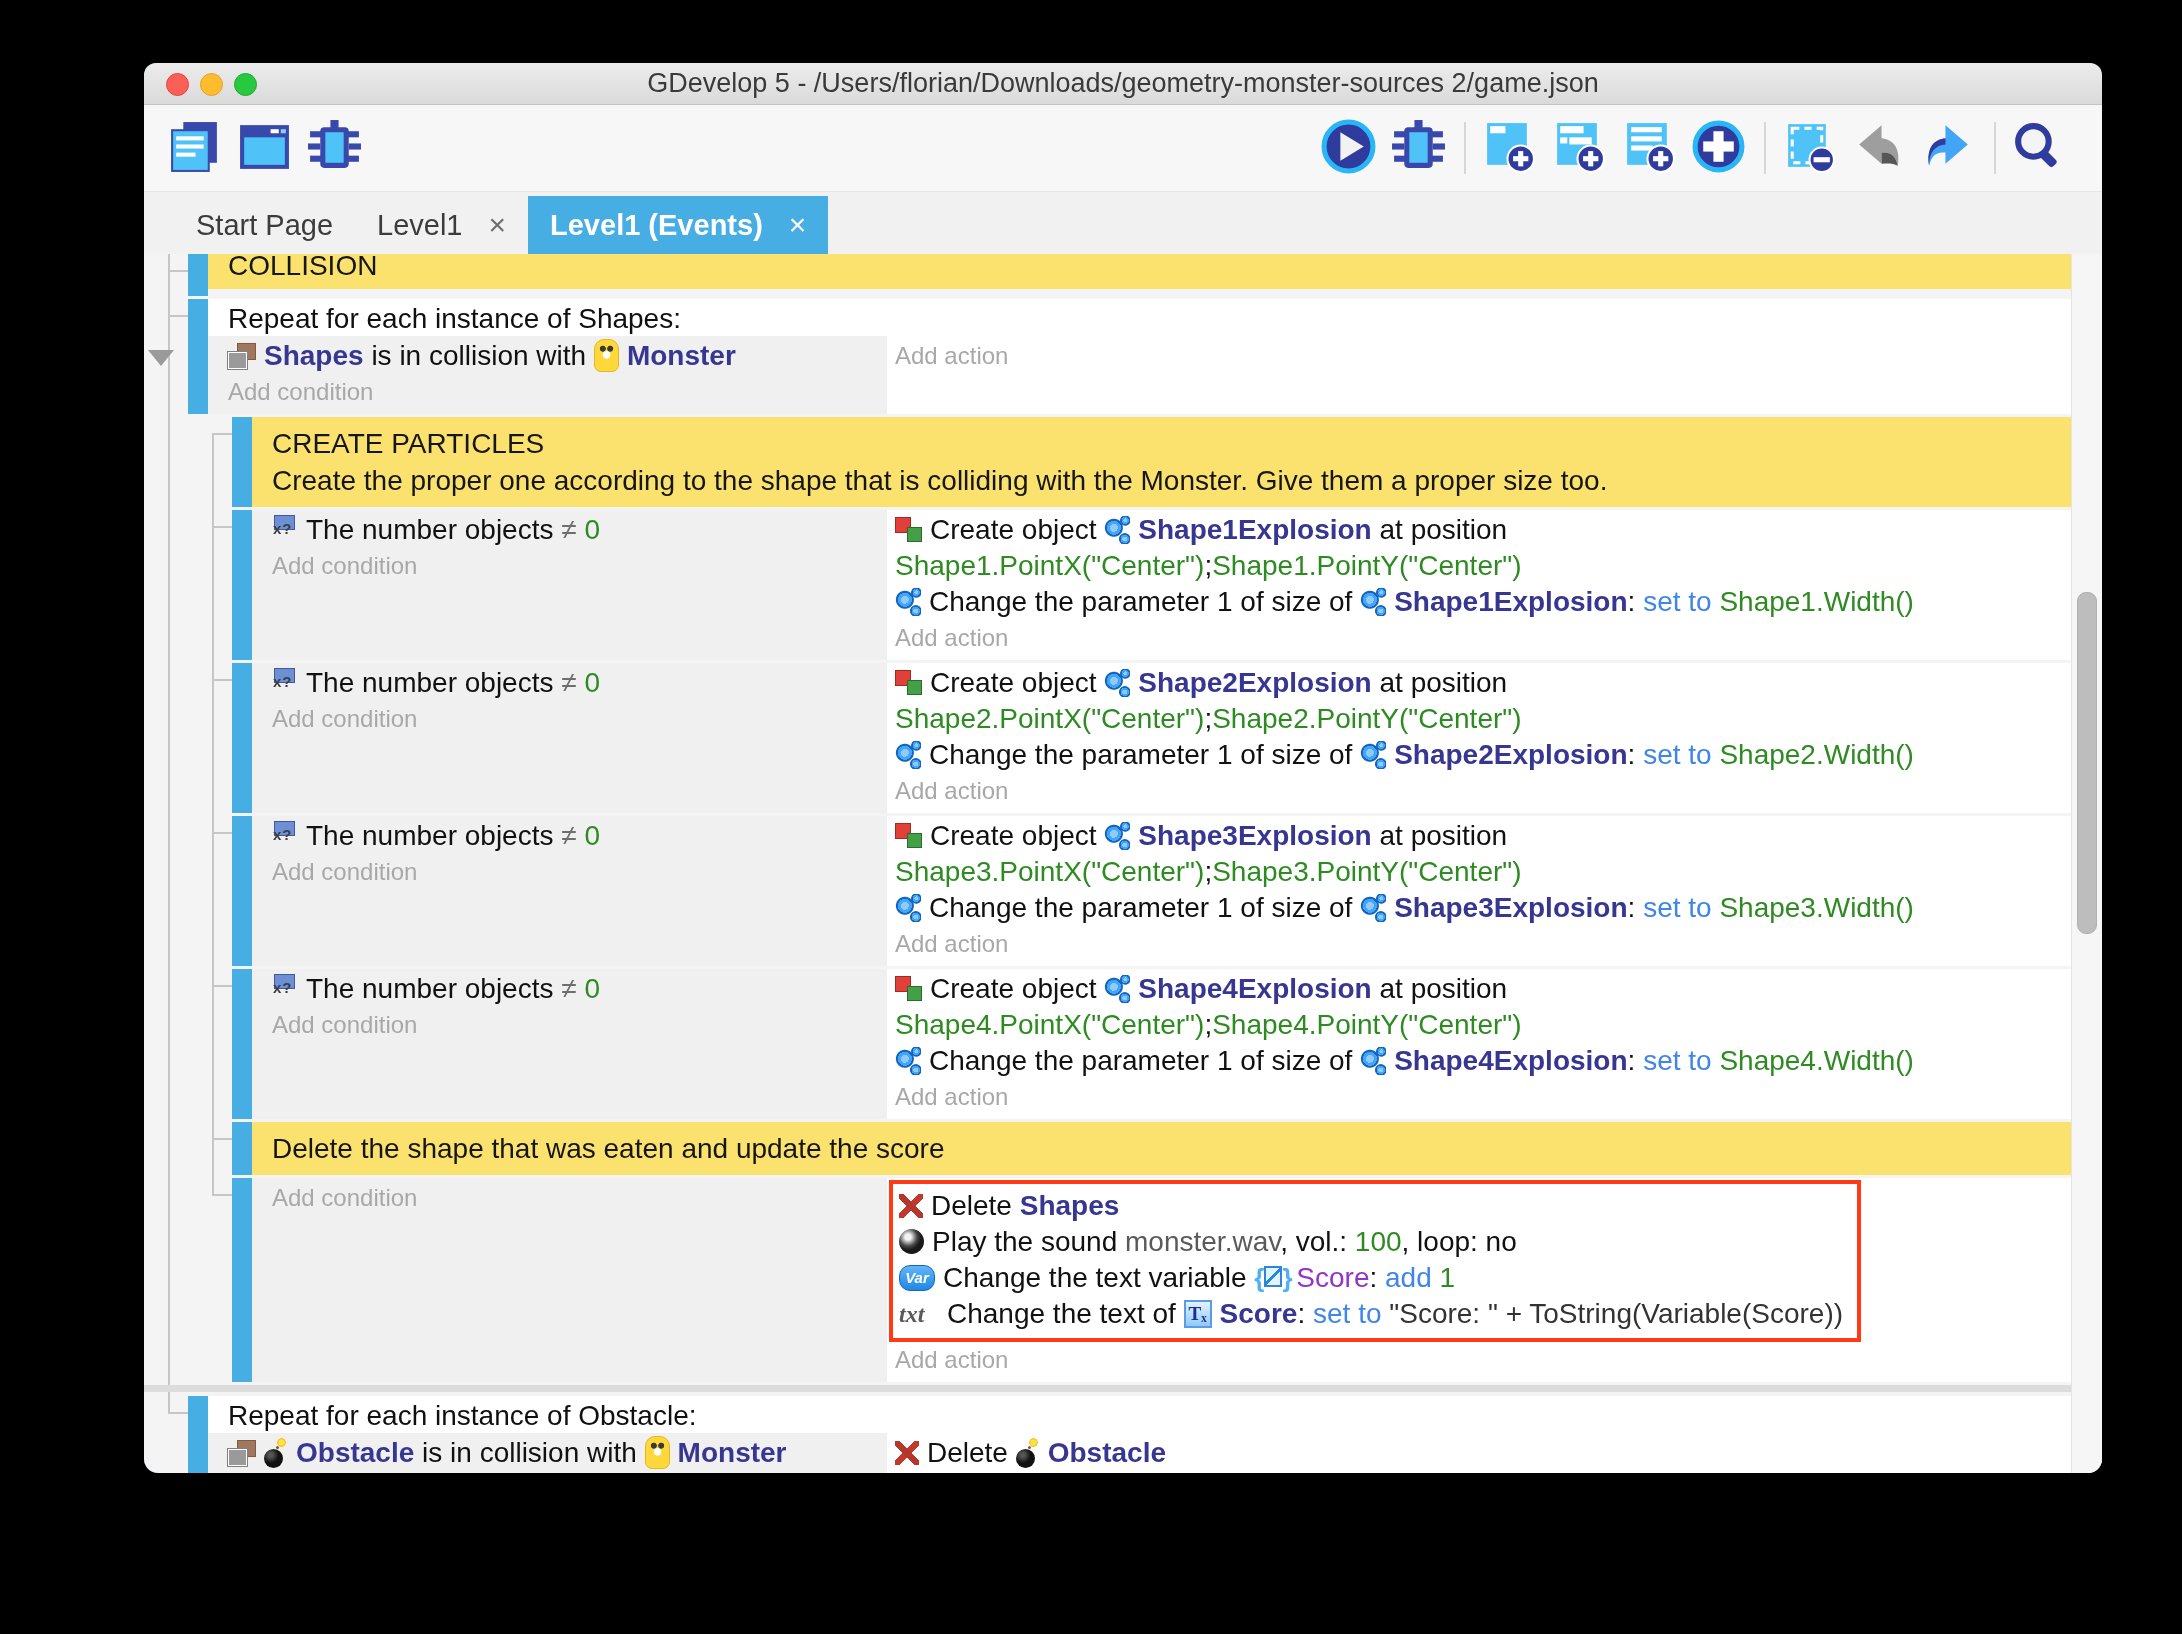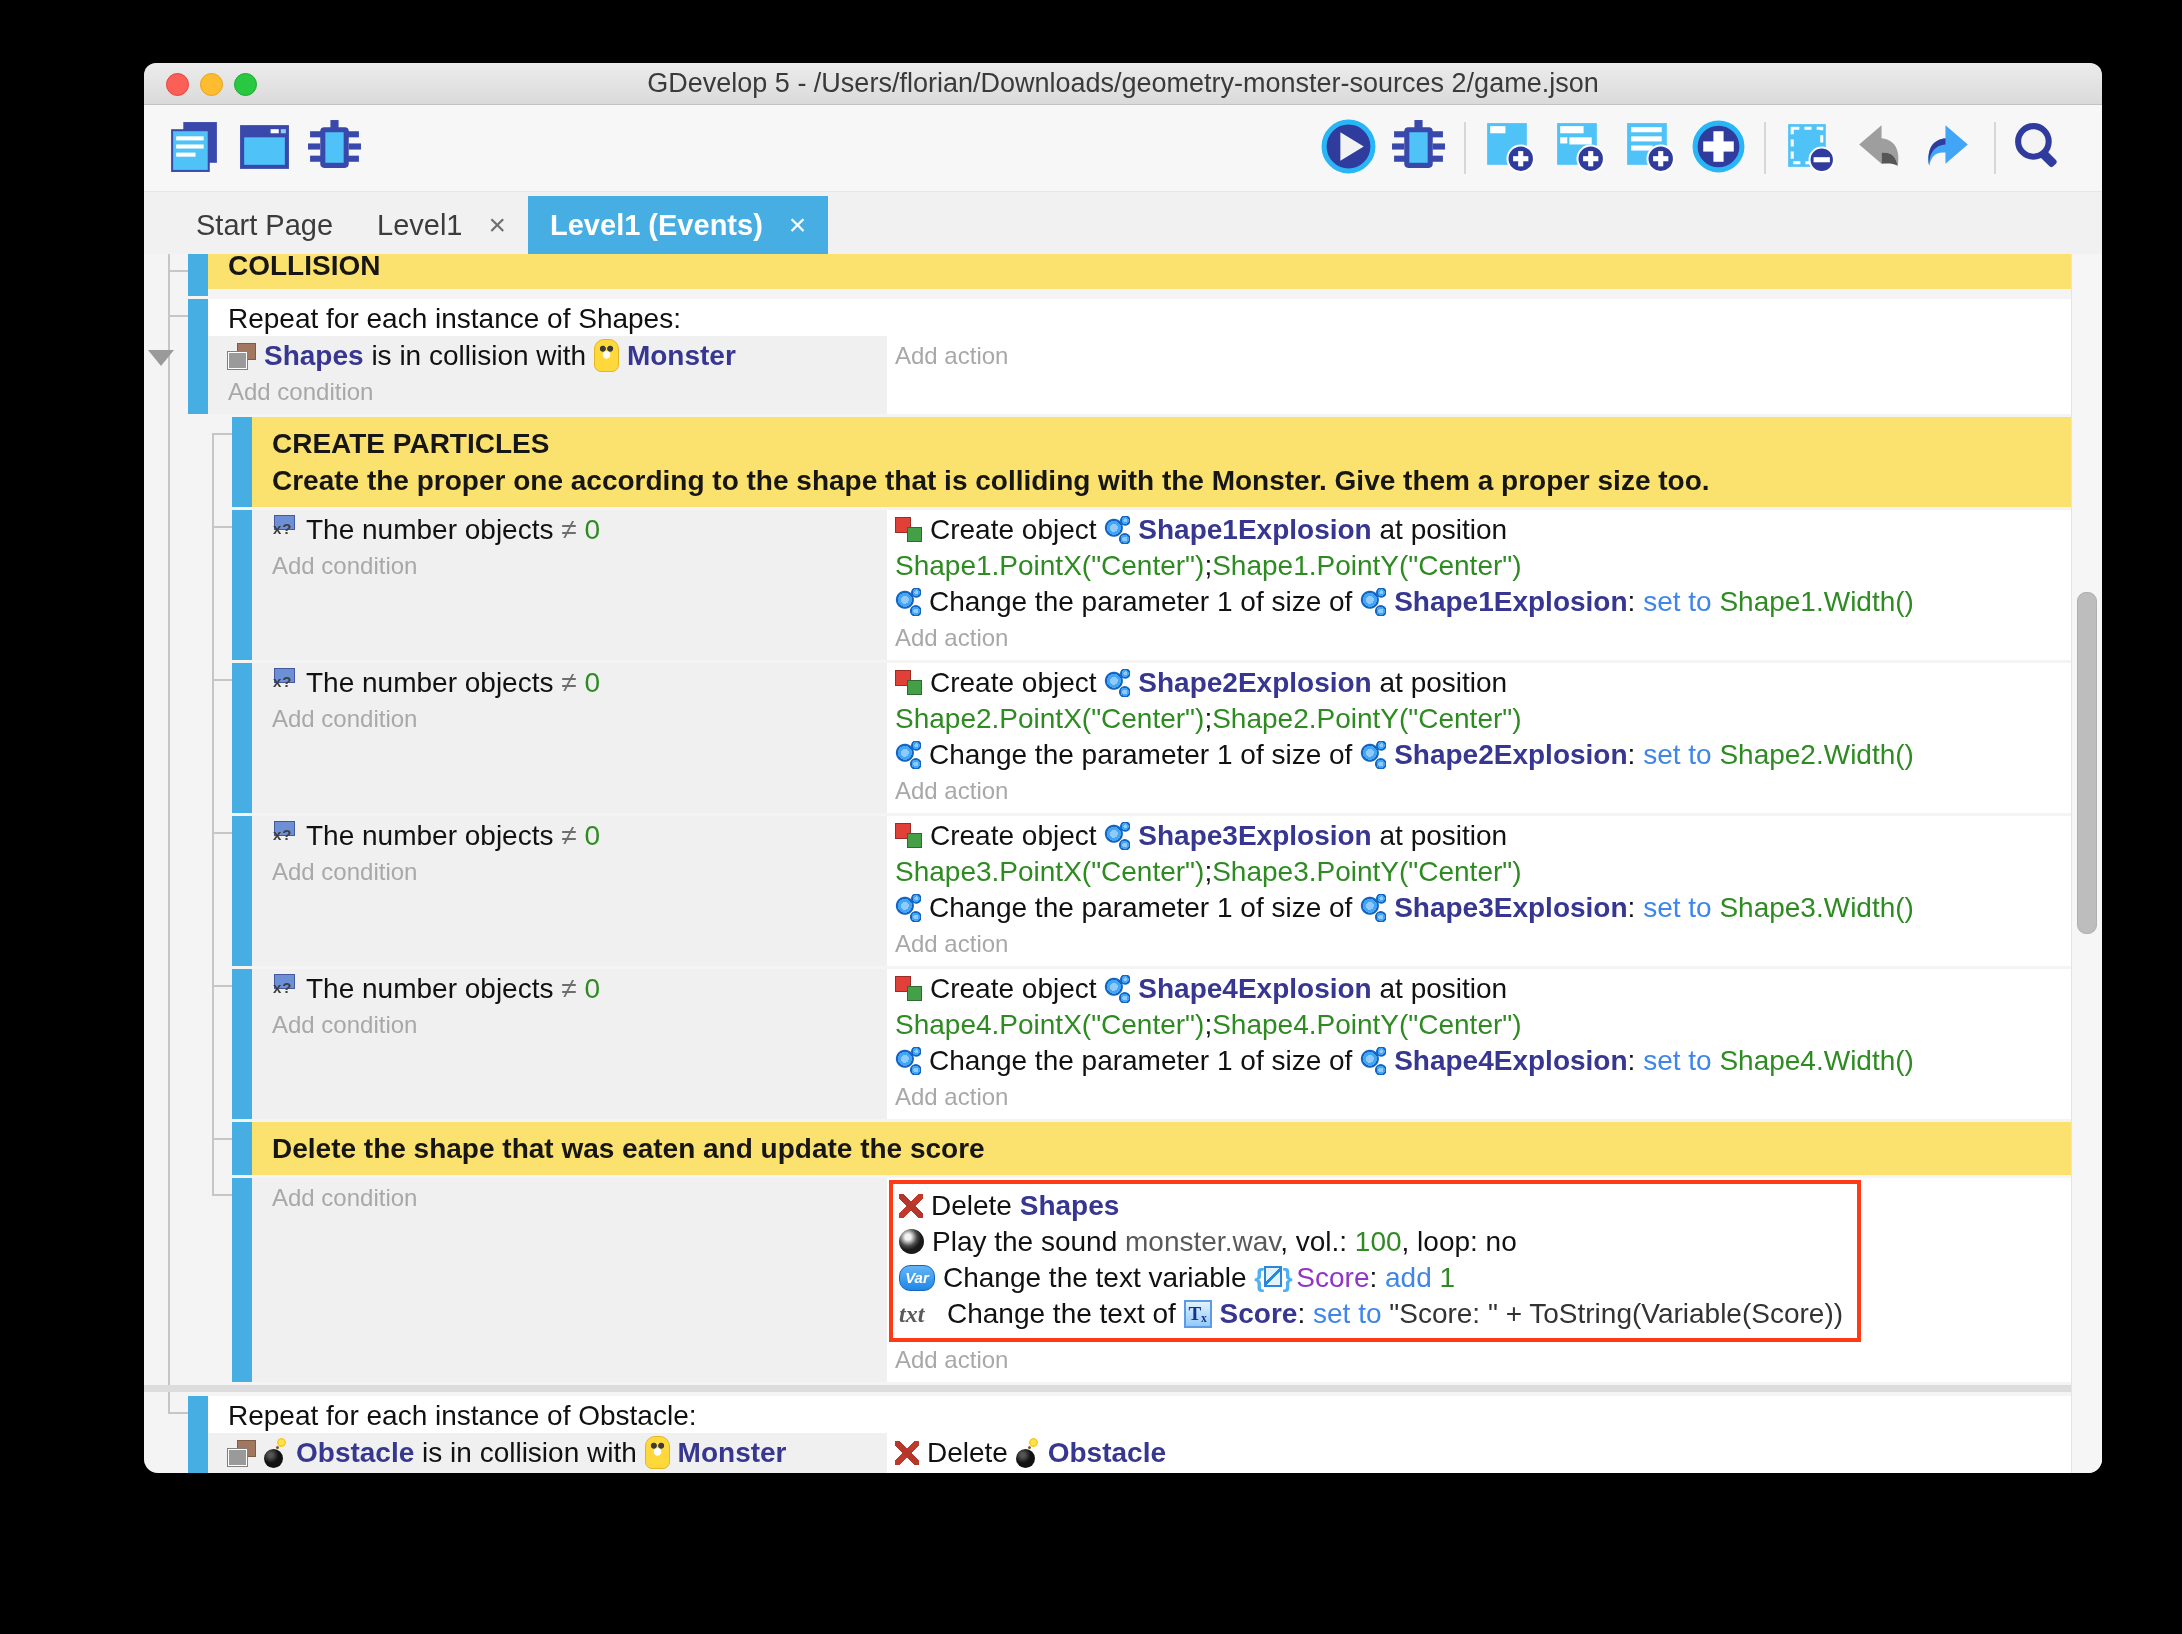--- a/index.html
+++ b/index.html
@@ -32,21 +32,21 @@
   .tab.active .close{color:#FFF;font-weight:400;}
   
   #events-panel{position:relative;width:1958px;height:1220px;background:#F4F4F4;overflow:hidden;}
   #rows{position:absolute;left:0;top:0;right:30px;}
   .row{position:relative;margin-bottom:3px;}
   .row.ind0{margin-left:44px;}
   .row.ind1{margin-left:88px;}
   .bar{position:absolute;left:0;top:0;bottom:0;width:20px;background:#47AEE4;}
   .row-main{margin-left:20px;background:#FFF;}
   .comment .row-main{background:#FBE26E;padding:8px 0 8px 20px;}
-  .comment .c-title,.comment .c-body{font-size:28px;color:#161616;line-height:37px;font-weight:bold;}
+  .comment .c-title,.comment .c-body{font-size:28px;color:#161616;line-height:37px;}
   .row.clipped{height:42px;overflow:hidden;}
   .row.clipped .row-main{height:100%;box-sizing:border-box;padding-top:0;}
   .row.clipped .c-title{margin-top:-7px;}
   .ev-header{font-size:28px;color:#101010;line-height:35px;padding:2px 0 0 20px;background:#FFF;}
   .ev-body{display:flex;align-items:stretch;}
   .cond-cell{background:#F0F0F0;padding:2px 0 4px 20px;box-sizing:border-box;flex:none;}
   .ind0 .cond-cell{width:679px;}
   .ind1 .cond-cell{width:635px;}
   .act-cell{flex:1;background:#FFF;padding:2px 0 4px 8px;}
   .line{font-size:28px;line-height:36px;color:#111;white-space:nowrap;}

